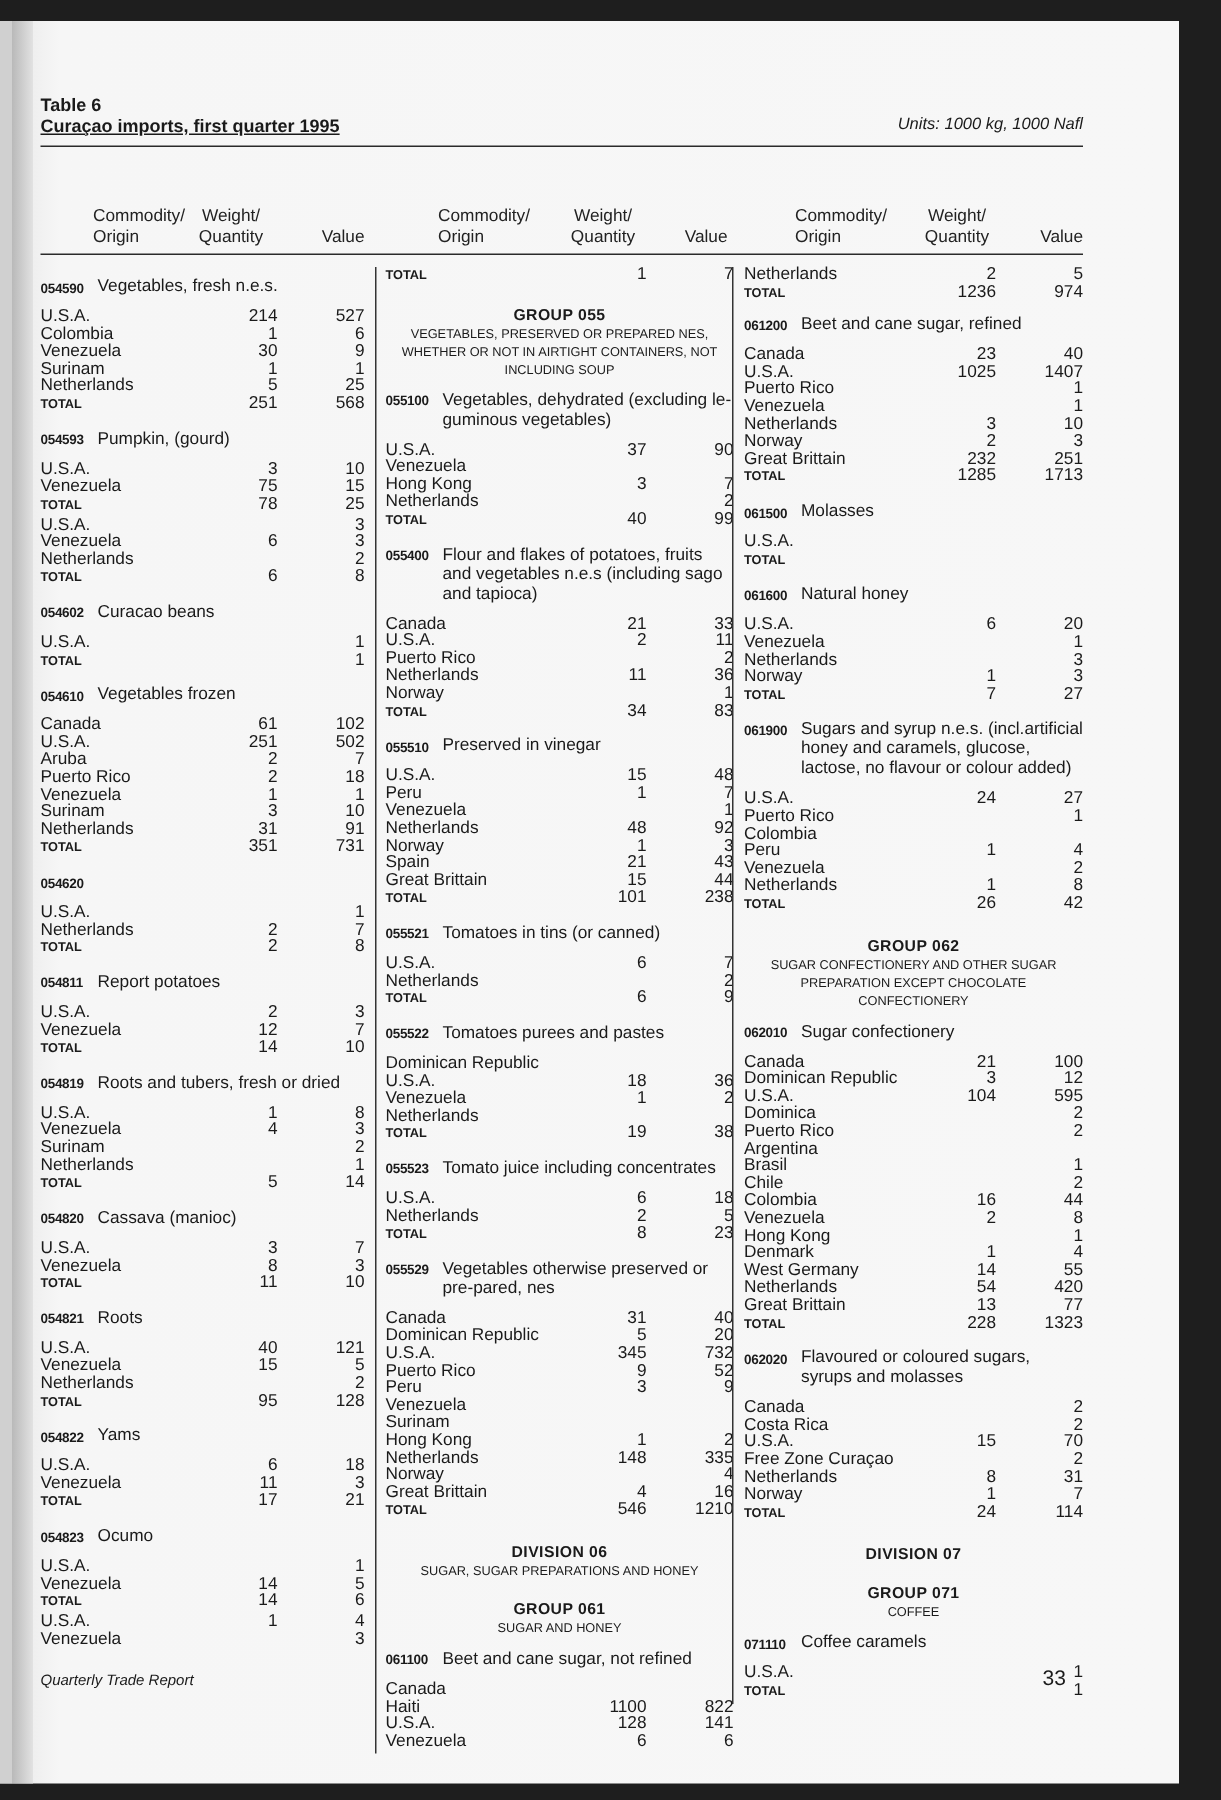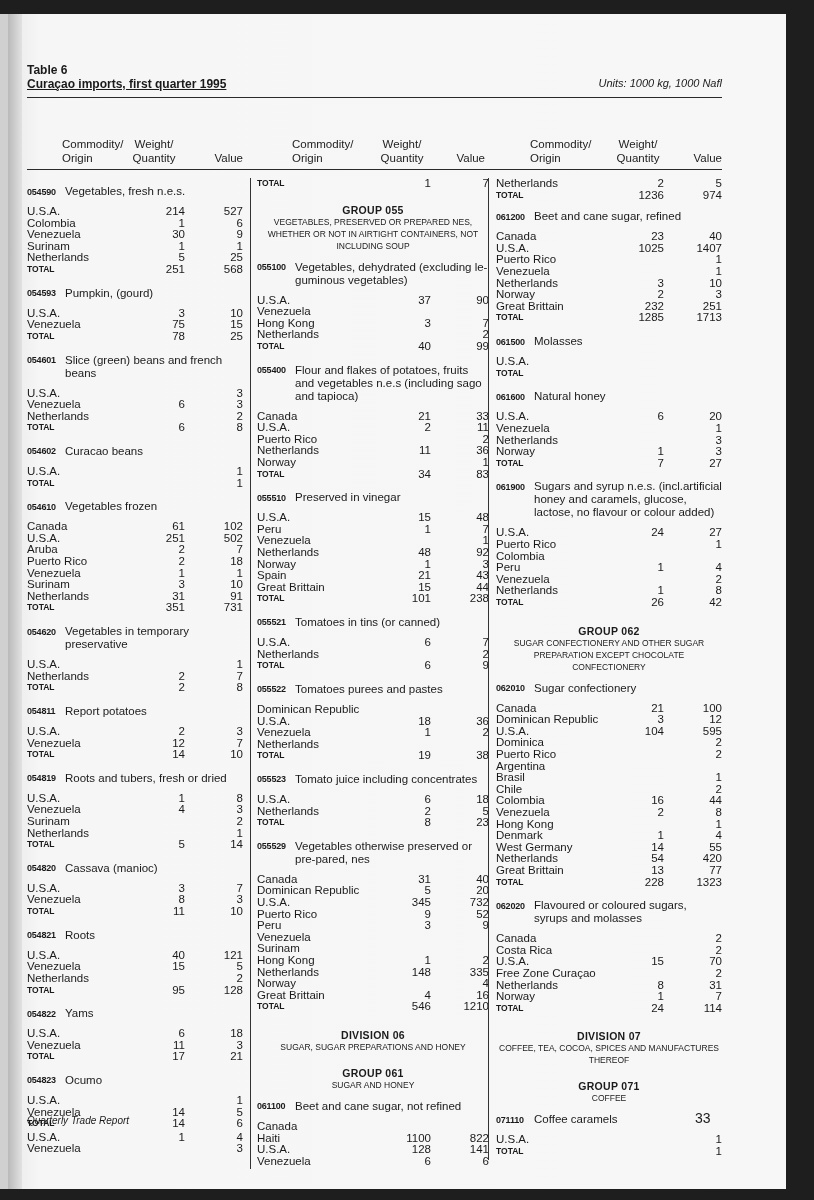--- a/index.html
+++ b/index.html
@@ -134,24 +134,20 @@
       <span class="o">Venezuela</span>
       <span class="w">75</span>
       <span class="v">15</span>
     </div>
     <div class="row total">
       <span class="o">TOTAL</span>
       <span class="w">78</span>
       <span class="v">25</span>
     </div>
     <div style="height: 2px;"></div>
-    <div class="sec-head">
-      <span class="code">054601</span>
-      <span class="desc">Slice (green) beans and french beans</span>
-    </div>
     <div class="row">
       <span class="o">U.S.A.</span>
       <span class="w"></span>
       <span class="v">3</span>
     </div>
     <div class="row">
       <span class="o">Venezuela</span>
       <span class="w">6</span>
       <span class="v">3</span>
     </div>
@@ -221,21 +217,20 @@
       <span class="v">91</span>
     </div>
     <div class="row total">
       <span class="o">TOTAL</span>
       <span class="w">351</span>
       <span class="v">731</span>
     </div>
     <div style="height: 2px;"></div>
     <div class="sec-head">
       <span class="code">054620</span>
-      <span class="desc">Vegetables in temporary preservative</span>
     </div>
     <div class="row">
       <span class="o">U.S.A.</span>
       <span class="w"></span>
       <span class="v">1</span>
     </div>
     <div class="row">
       <span class="o">Netherlands</span>
       <span class="w">2</span>
       <span class="v">7</span>
@@ -947,21 +942,20 @@
       <span class="v">7</span>
     </div>
     <div class="row total">
       <span class="o">TOTAL</span>
       <span class="w">24</span>
       <span class="v">114</span>
     </div>
     <div style="height: 2px;"></div>
     <div class="banner">
       <div class="t">DIVISION   07</div>
-      <div class="s">COFFEE, TEA, COCOA, SPICES AND MANUFACTURES THEREOF</div>
     </div>
     <div class="banner">
       <div class="t">GROUP   071</div>
       <div class="s">COFFEE</div>
     </div>
     <div class="sec-head">
       <span class="code">071110</span>
       <span class="desc">Coffee caramels</span>
     </div>
     <div class="row">

